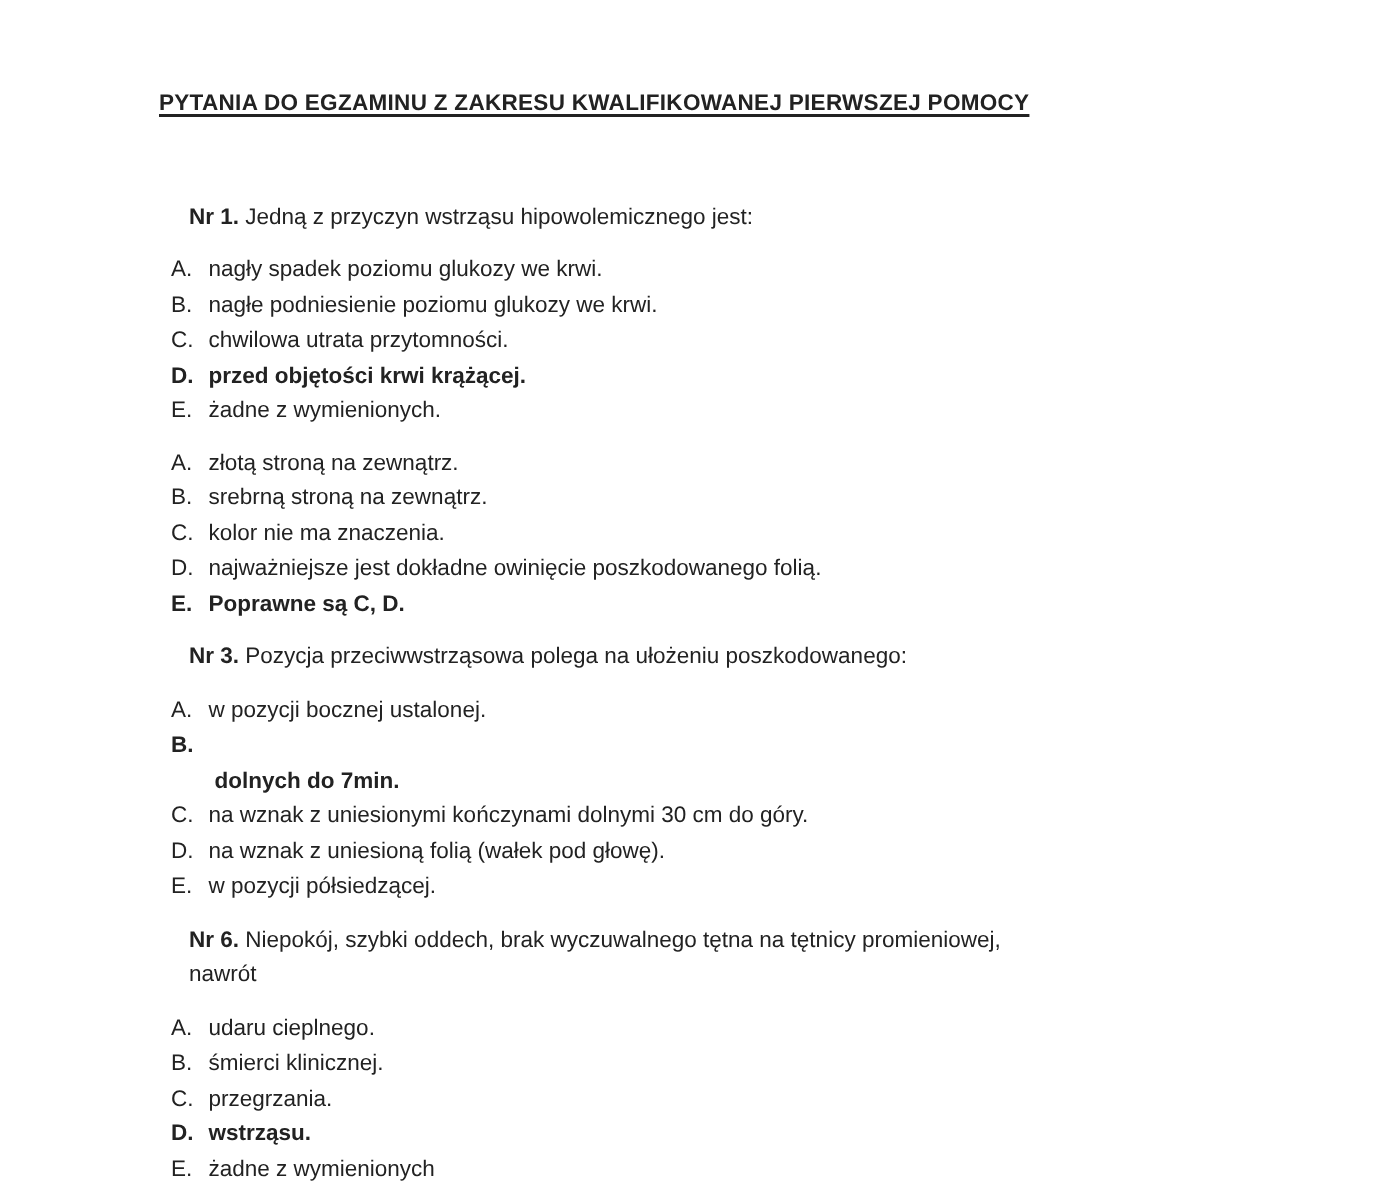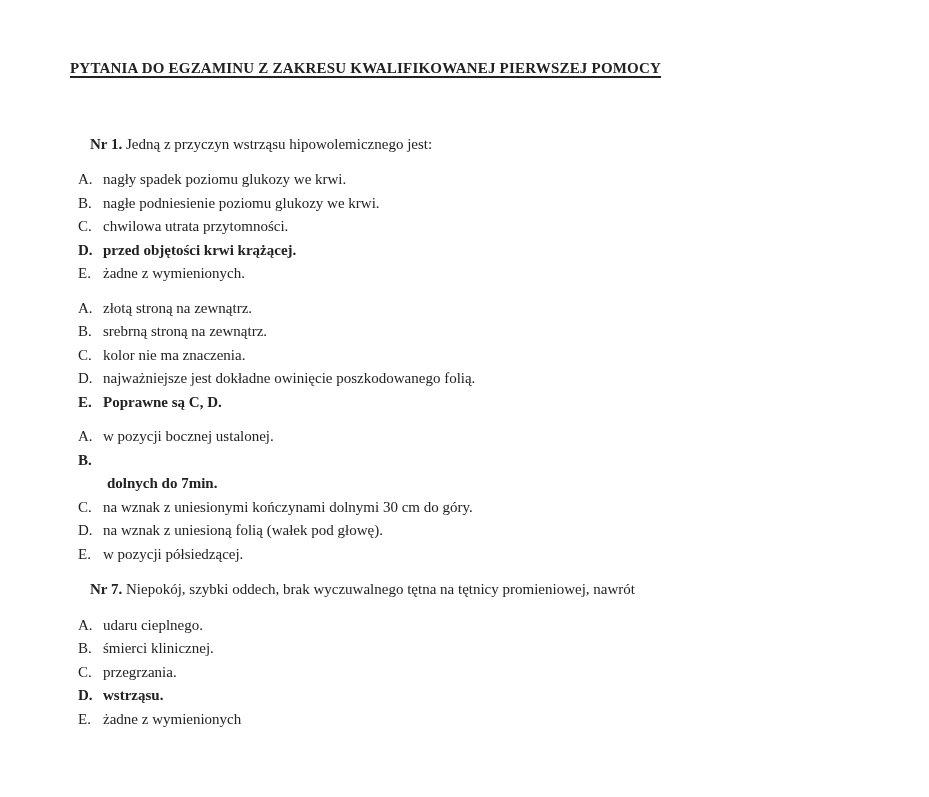--- a/index.html
+++ b/index.html
@@ -9,22 +9,22 @@
   }
   body {
     width: 929px;
     height: 797px;
     overflow: hidden;
   }
   .doc {
     box-sizing: border-box;
     width: 763px;
     height: 797px;
-    padding: 57px 60px 0 70px;
-    font-family: Liberation Serif, serif;
+    padding: 57px 60px 0 106px;
+    font-family: Liberation Sans, sans-serif;
     font-size: 15px;
     line-height: 23.5px;
     color: #222222;
     background: #ffffff;
   }
   h1.title {
     margin: 0 0 52px 0;
     font-size: 15px;
     font-weight: bold;
     letter-spacing: 0.2px;
@@ -110,20 +110,21 @@
       <span class="letter">D.</span>
       <span class="text">najważniejsze jest dokładne owinięcie poszkodowanego folią.</span>
     </div>
     <div class="option correct">
       <span class="letter">E.</span>
       <span class="text">Poprawne są C, D.</span>
     </div>
   </section>
 
   <section class="question">
+    <p class="stem"><span class="qnum">Nr 3.</span> <span>Pozycja przeciwwstrząsowa polega na ułożeniu poszkodowanego:</span></p>
     <div class="option">
       <span class="letter">A.</span>
       <span class="text">w pozycji bocznej ustalonej.</span>
     </div>
     <div class="option correct">
       <span class="letter">B.</span>
       <span class="text"><br><span class="cont-indent">dolnych do 7min.</span></span>
     </div>
     <div class="option">
       <span class="letter">C.</span>
@@ -133,21 +134,21 @@
       <span class="letter">D.</span>
       <span class="text">na wznak z uniesioną folią (wałek pod głowę).</span>
     </div>
     <div class="option">
       <span class="letter">E.</span>
       <span class="text">w pozycji półsiedzącej.</span>
     </div>
   </section>
 
   <section class="question">
-    <p class="stem"><span class="qnum">Nr 7.</span> <span>Niepokój, szybki oddech, brak wyczuwalnego tętna na tętnicy promieniowej, nawrót</span><br></p>
+    <p class="stem"><span class="qnum">Nr 6.</span> <span>Niepokój, szybki oddech, brak wyczuwalnego tętna na tętnicy promieniowej, nawrót</span><br></p>
     <div class="option">
       <span class="letter">A.</span>
       <span class="text">udaru cieplnego.</span>
     </div>
     <div class="option">
       <span class="letter">B.</span>
       <span class="text">śmierci klinicznej.</span>
     </div>
     <div class="option">
       <span class="letter">C.</span>

